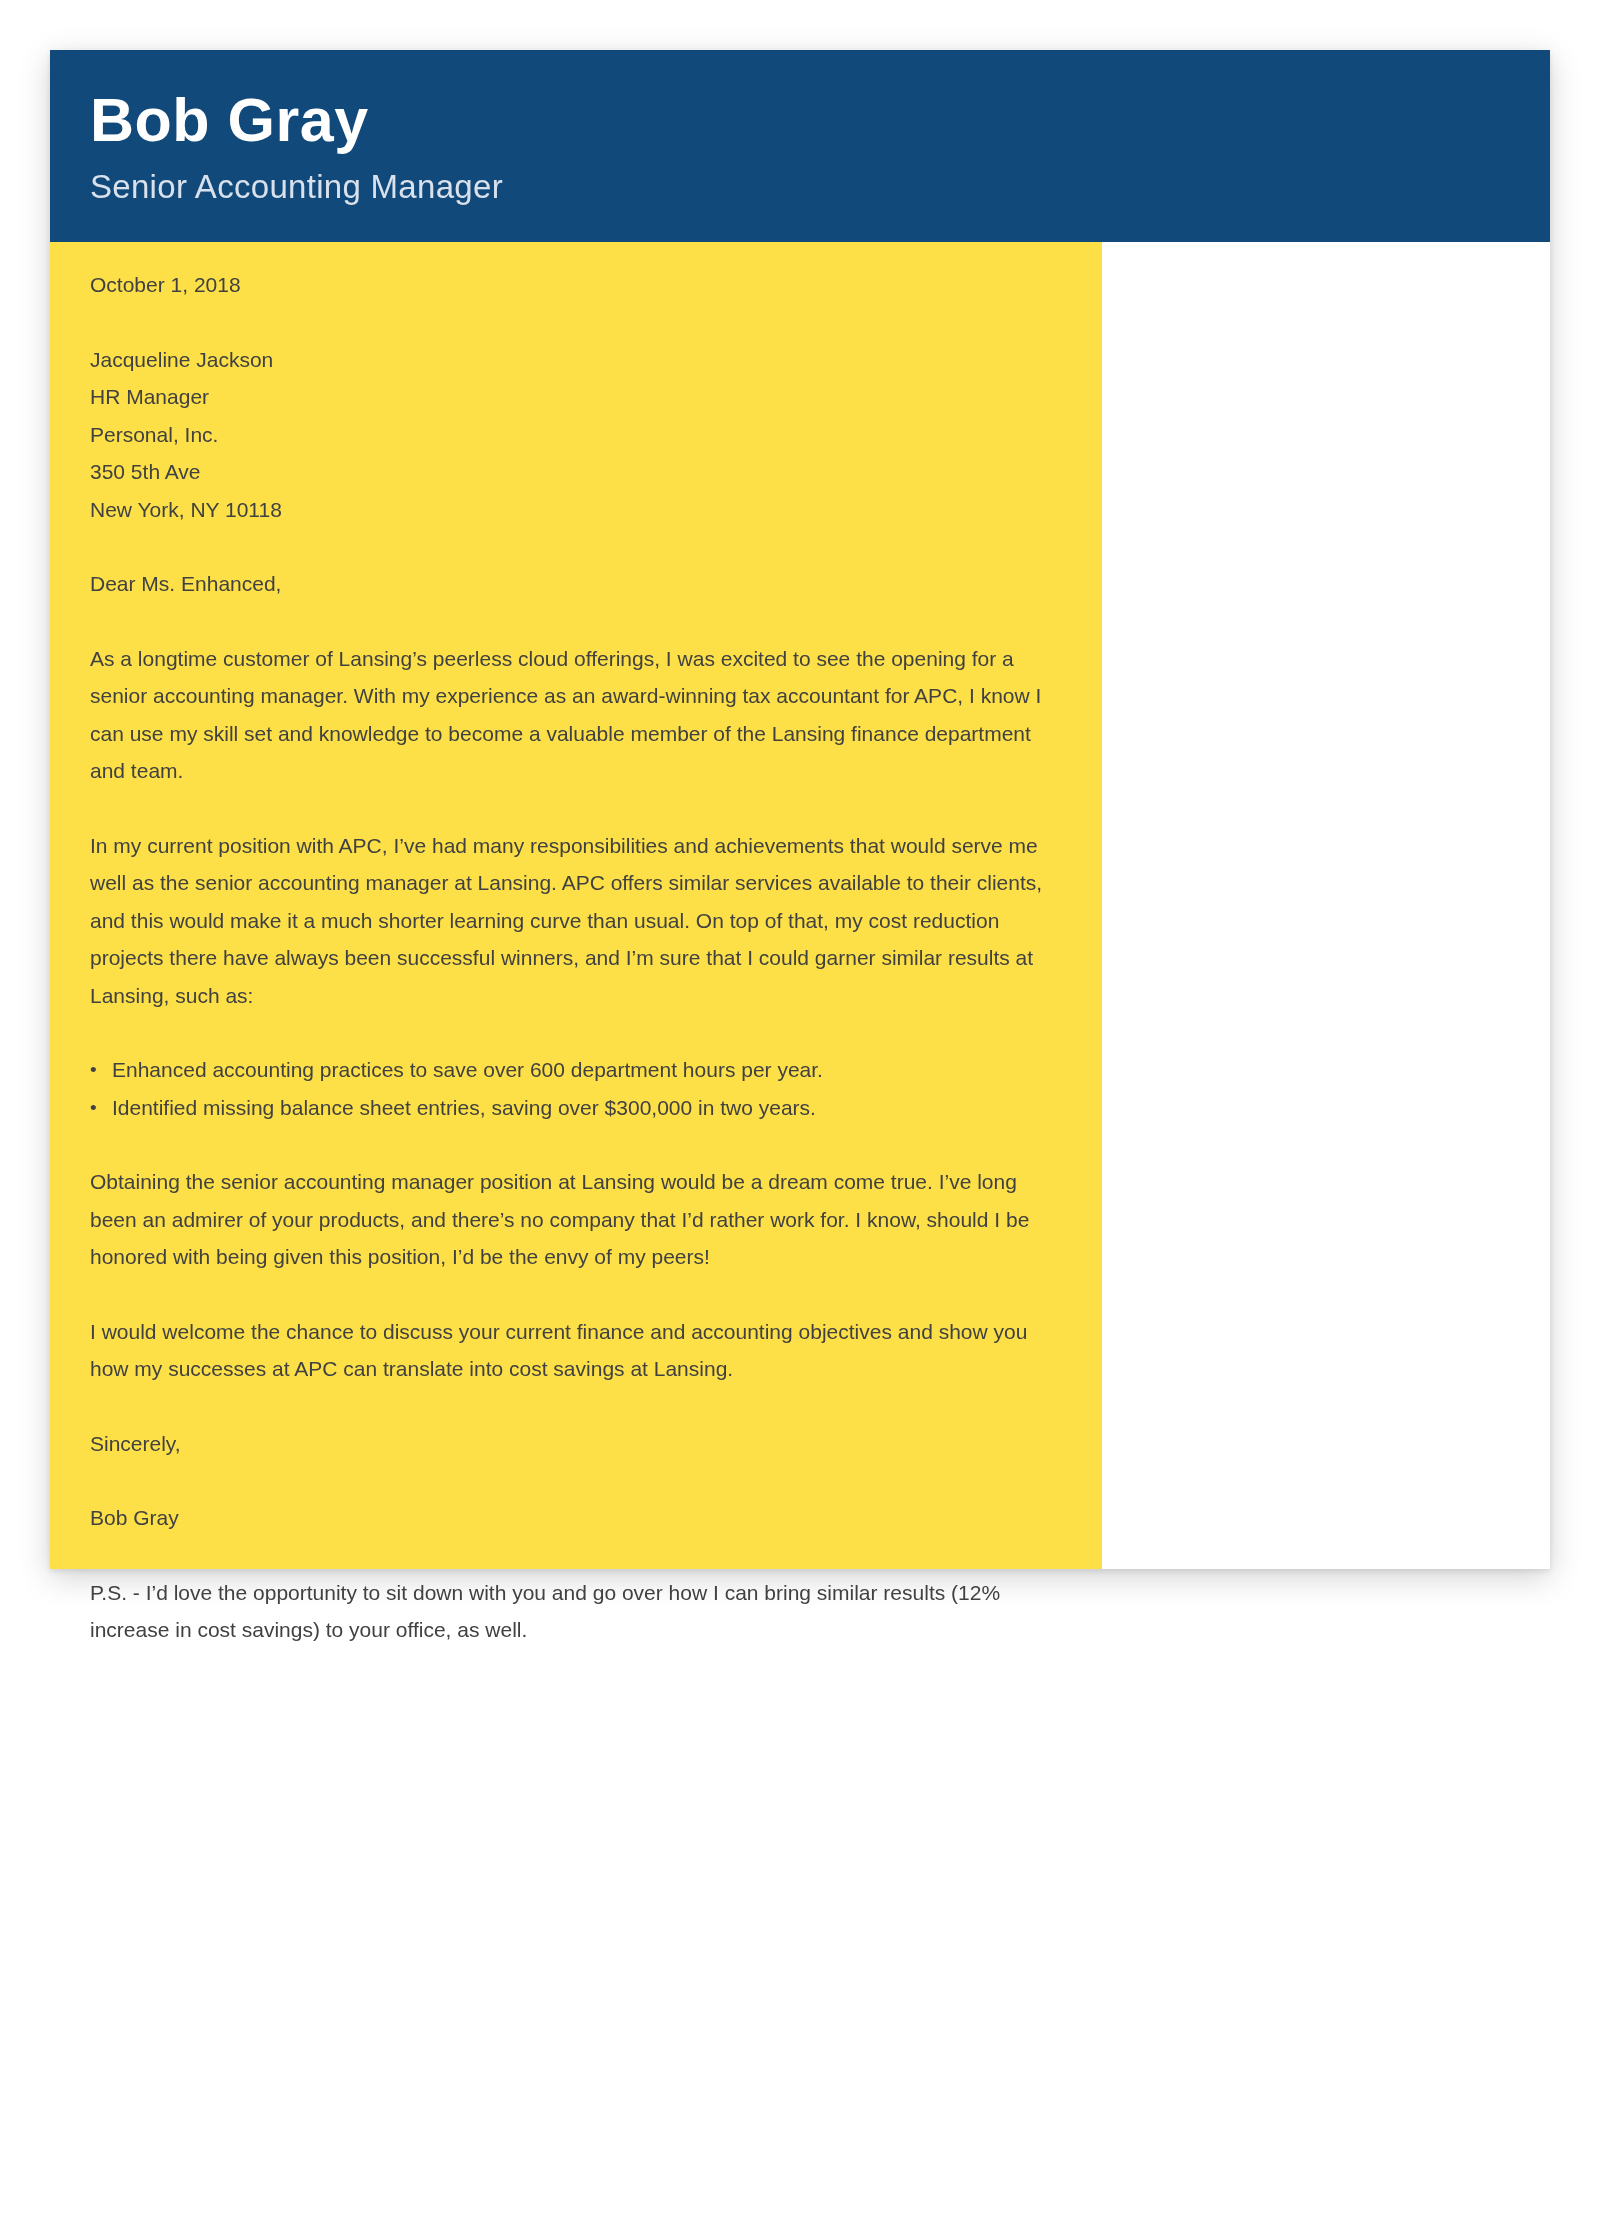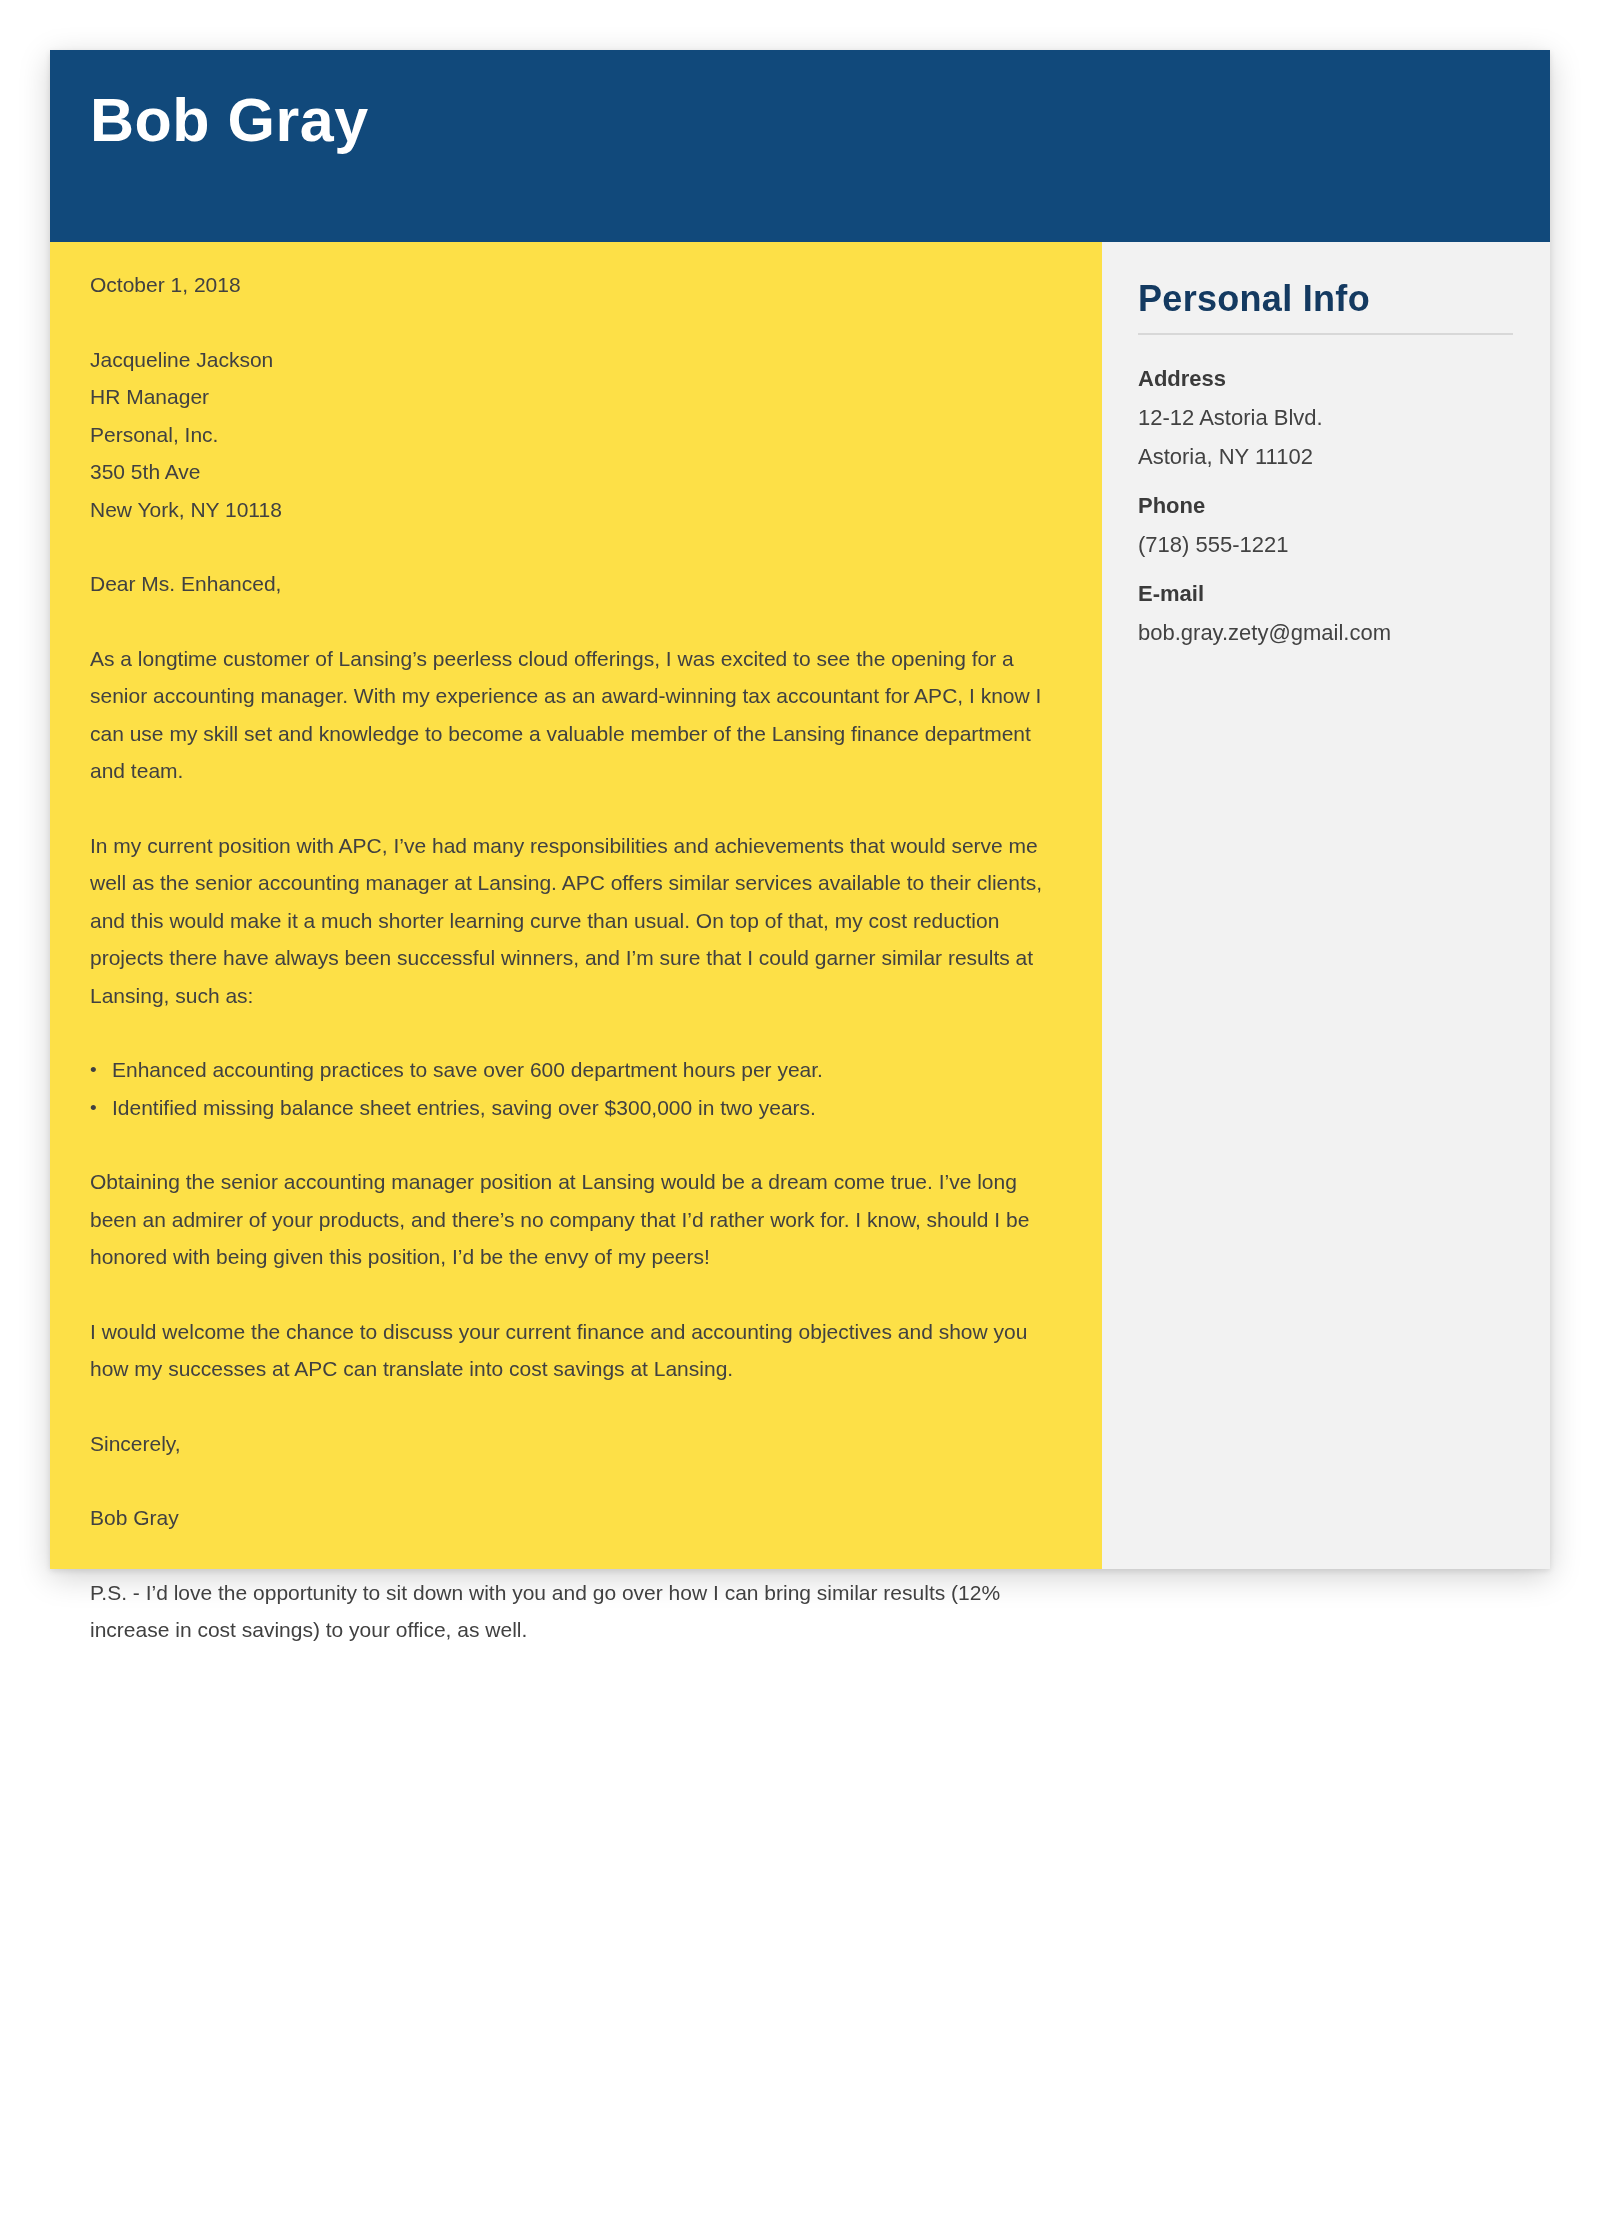--- a/index.html
+++ b/index.html
@@ -98,20 +98,21 @@
     line-height: 39px;
   }
 </style>
 </head>
 <body>
 
 <div class="page">
 
   <div class="header">
     <div class="name">Bob Gray</div>
+    <div class="job-title">Senior Accounting Manager</div>
   </div>
 
   <div class="columns">
 
     <div class="letter-col">
       <p>October 1, 2018</p>
 
       <p class="recipient-block">
         </p>
         <div>Jacqueline Jackson</div>
@@ -142,35 +143,15 @@
 
       <p>I would welcome the chance to discuss your current finance and accounting objectives and show you how my successes at APC can translate into cost savings at Lansing.</p>
 
       <div class="sig-block">
         <p>Sincerely,</p>
         <p>Bob Gray</p>
         <p>P.S. - I’d love the opportunity to sit down with you and go over how I can bring similar results (12% increase in cost savings) to your office, as well.</p>
       </div>
     </div>
 
-    <div class="sidebar">
-      <div class="sidebar-heading">Personal Info</div>
-      <hr class="heading-rule">
-
-      <div class="info-section">
-        <div class="info-label">Address</div>
-        <div class="info-line">12-12 Astoria Blvd.</div>
-        <div class="info-line">Astoria, NY 11102</div>
-      </div>
-
-      <div class="info-section">
-        <div class="info-label">Phone</div>
-        <div class="info-line">(718) 555-1221</div>
-      </div>
-
-      <div class="info-section">
-        <div class="info-label">E-mail</div>
-        <div class="info-line">bob.gray.zety@gmail.com</div>
-      </div>
-    </div>
 
   </div>
 </div>
 
 </body></html>

